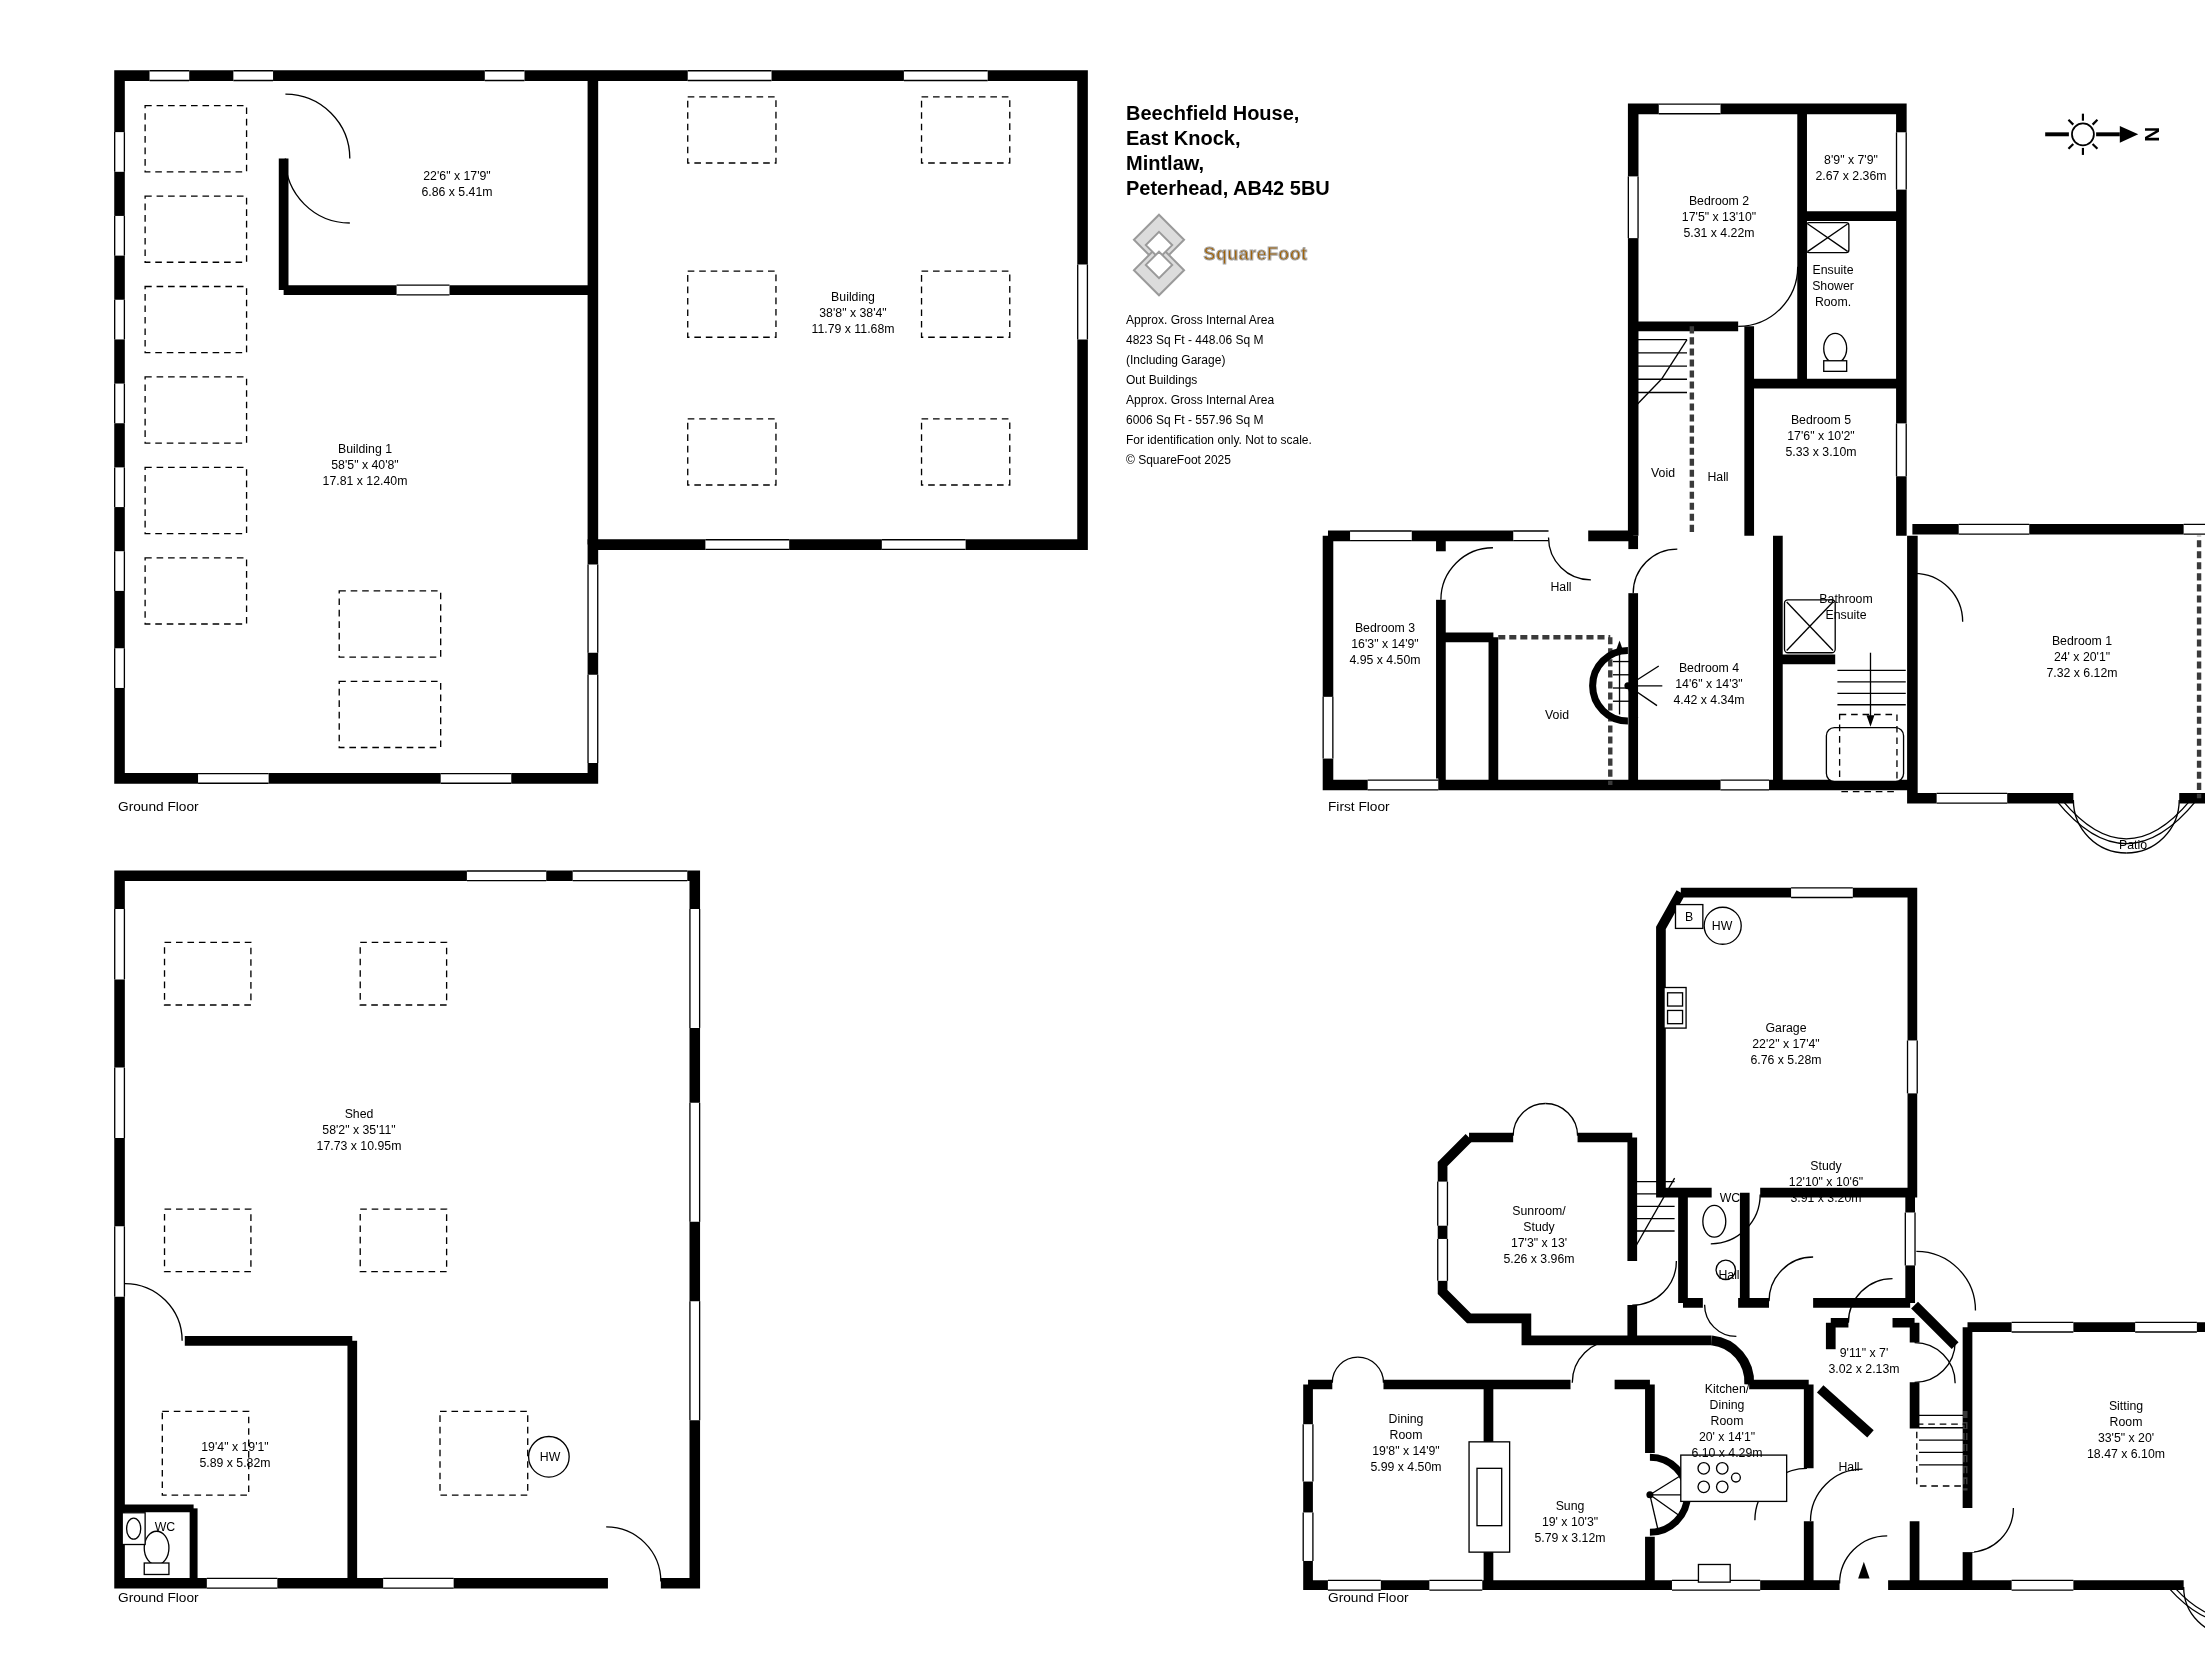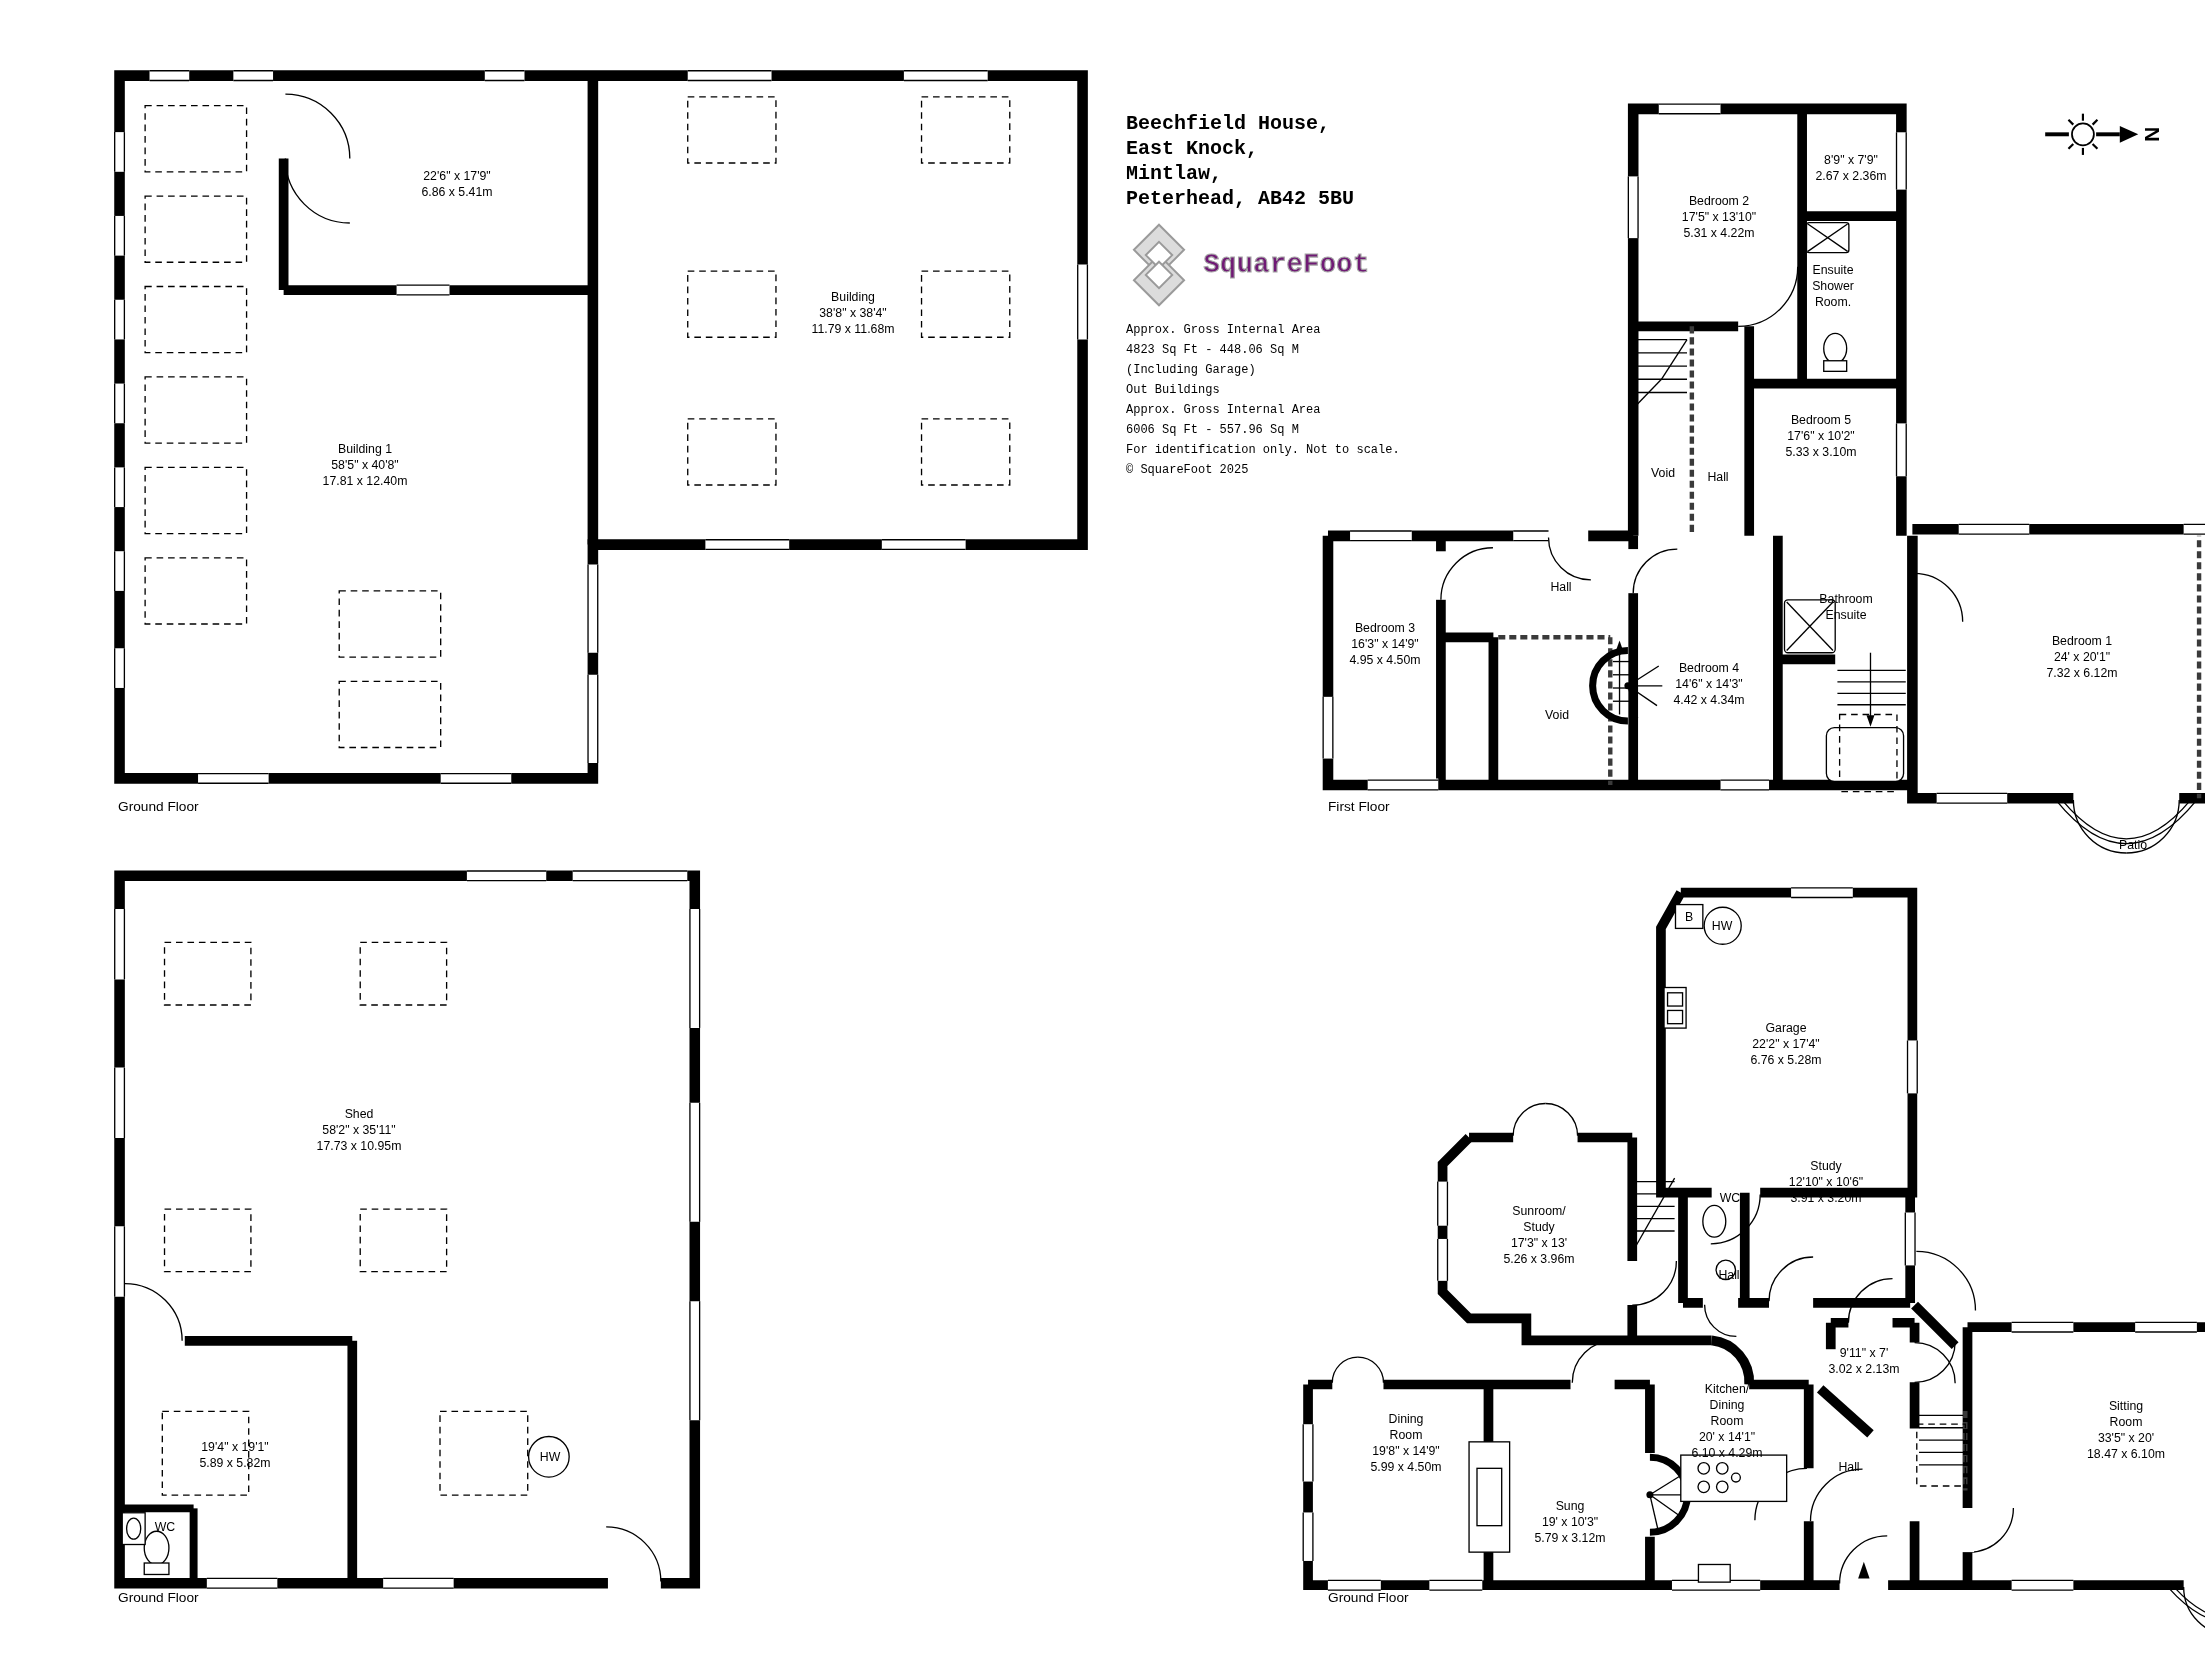--- a/index.html
+++ b/index.html
@@ -10,24 +10,24 @@
   .w22{stroke-width:22;}
   .w18{stroke-width:18;}
   .thin{stroke:#000;stroke-width:3;fill:none;}
   .thin4{stroke:#000;stroke-width:4;fill:none;}
   .wg{stroke:#fff;stroke-width:30;fill:none;}
   .hatch{stroke:#3a3a3a;stroke-width:10;fill:none;stroke-dasharray:16 9;}
   .dash{stroke:#000;stroke-width:3;fill:none;stroke-dasharray:15 11;}
   .fix{stroke:#000;stroke-width:3;fill:#fff;}
   .lbl{position:absolute;transform:translate(-50%,-50%);text-align:center;font-size:12.3px;line-height:16px;white-space:nowrap;z-index:5;}
   .floor-label{position:absolute;font-size:13.7px;z-index:5;}
-  #title-block{position:absolute;left:1126px;top:111px;width:463px;z-index:5;font-family:Liberation Mono, monospace;}
+  #title-block{position:absolute;left:1126px;top:101px;width:463px;z-index:5;}
   #address{font-weight:bold;font-size:20px;line-height:25px;}
   #logo-row{display:flex;align-items:center;margin:11.5px 0 13.2px 0;}
-  #logo-text{font-size:27px;font-weight:bold;color:#701a75;-webkit-text-stroke:1.1px #a6a6a6;letter-spacing:0.4px;margin-left:11.5px;}
+  #logo-text{font-size:18px;font-weight:bold;color:#a16207;-webkit-text-stroke:1.1px #a6a6a6;letter-spacing:0.4px;margin-left:11.5px;}
   #details{font-size:12px;line-height:20px;}
 </style>
 </head>
 <body>
 
 <div id="canvas">
 
   <div id="title-block">
     <div id="address">
       <div>Beechfield House,</div>

